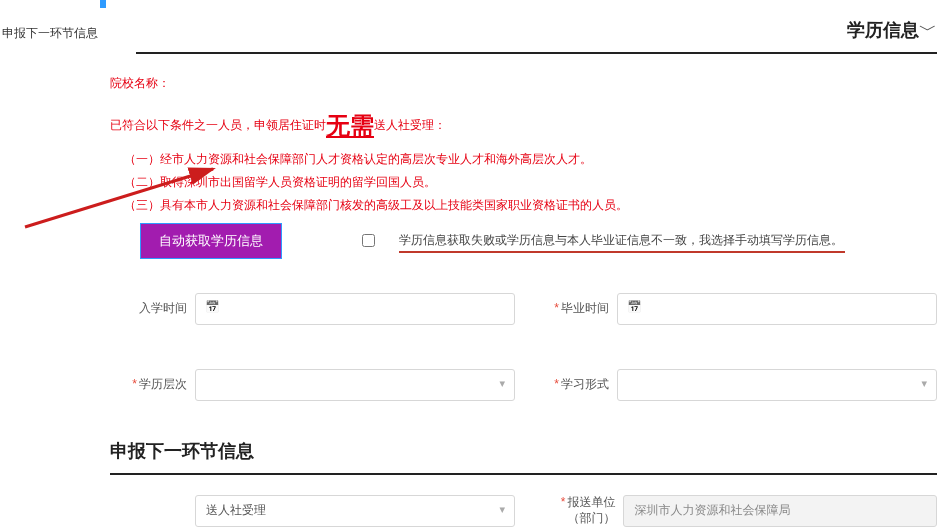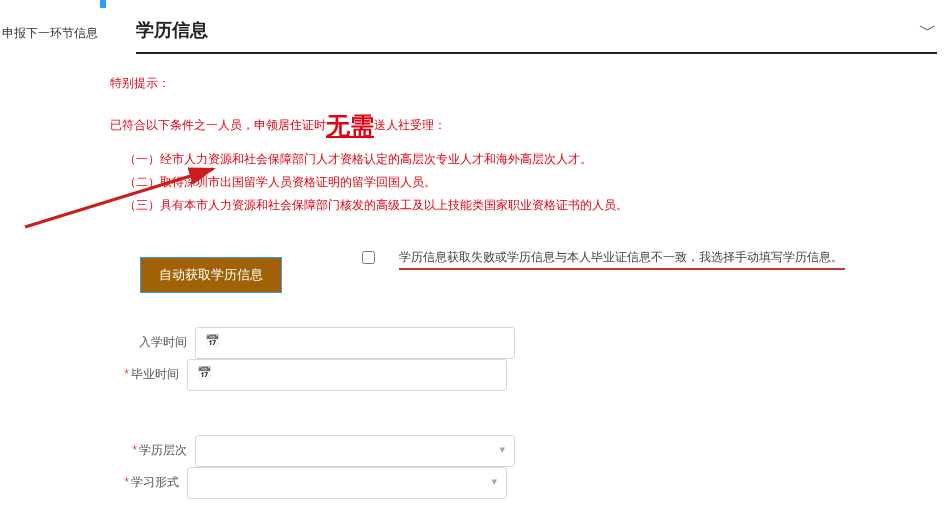--- a/index.html
+++ b/index.html
@@ -25,21 +25,21 @@
 .main {
   position: absolute;
   left: 110px;
   top: 0;
   right: 10px;
   bottom: 0;
 }
 .section-header {
   display: flex;
   align-items: center;
-  justify-content: space-between;
+  justify-content: flex-end;
   border-bottom: 2px solid #222;
   padding: 18px 0 10px 0;
   margin-left: 26px;
 }
 .section-title {
   font-size: 18px;
   font-weight: bold;
   color: #222;
 }
 .chevron {
@@ -64,24 +64,23 @@
 .btn {
   display: inline-block;
   padding: 8px 18px;
   font-size: 13px;
   border: 1px solid transparent;
   cursor: pointer;
   text-align: center;
   background: #fff;
 }
 .btn-primary {
-  background: #a16207;
+  background: #a21caf;
   color: #fff;
   border-color: #2e9bff;
-  margin-top: 34px;
 }
 .checkbox-wrap {
   display: flex;
   align-items: center;
   gap: 24px;
 }
 .checkbox-wrap input { width: 13px; height: 13px; }
 .checkbox-wrap label {
   color: #444;
   position: relative;
@@ -99,21 +98,20 @@
   left: -95px;
   top: 155px;
   pointer-events: none;
 }
 .form-area {
   margin-top: 34px;
 }
 .form-row {
   display: flex;
   margin-bottom: 22px;
-  flex-direction: column;
 }
 .form-col {
   display: flex;
   align-items: center;
 }
 .form-col.left { width: 52%; }
 .form-col.right { width: 48%; }
 .flabel {
   width: 85px;
   text-align: right;
@@ -179,21 +177,21 @@
 </div>
 
 <div class="main">
 
   <div class="section-header">
     <div class="section-title">学历信息</div>
     <div class="chevron">﹀</div>
   </div>
 
   <div class="notice">
-    <div>特别提示：</div>
+    <div>院校名称：</div>
     <div style="margin-top:8px">
       <span>已符合以下条件之一人员，申领居住证时</span><span class="big">无需</span><span>送人社受理：</span>
     </div>
     <span class="indent">（一）经市人力资源和社会保障部门人才资格认定的高层次专业人才和海外高层次人才。</span>
     <span class="indent">（二）取得深圳市出国留学人员资格证明的留学回国人员。</span>
     <span class="indent">（三）具有本市人力资源和社会保障部门核发的高级工及以上技能类国家职业资格证书的人员。</span>
   </div>
 
   <div class="action-row">
     <button class="btn btn-primary"><span>自动获取学历信息</span></button>

